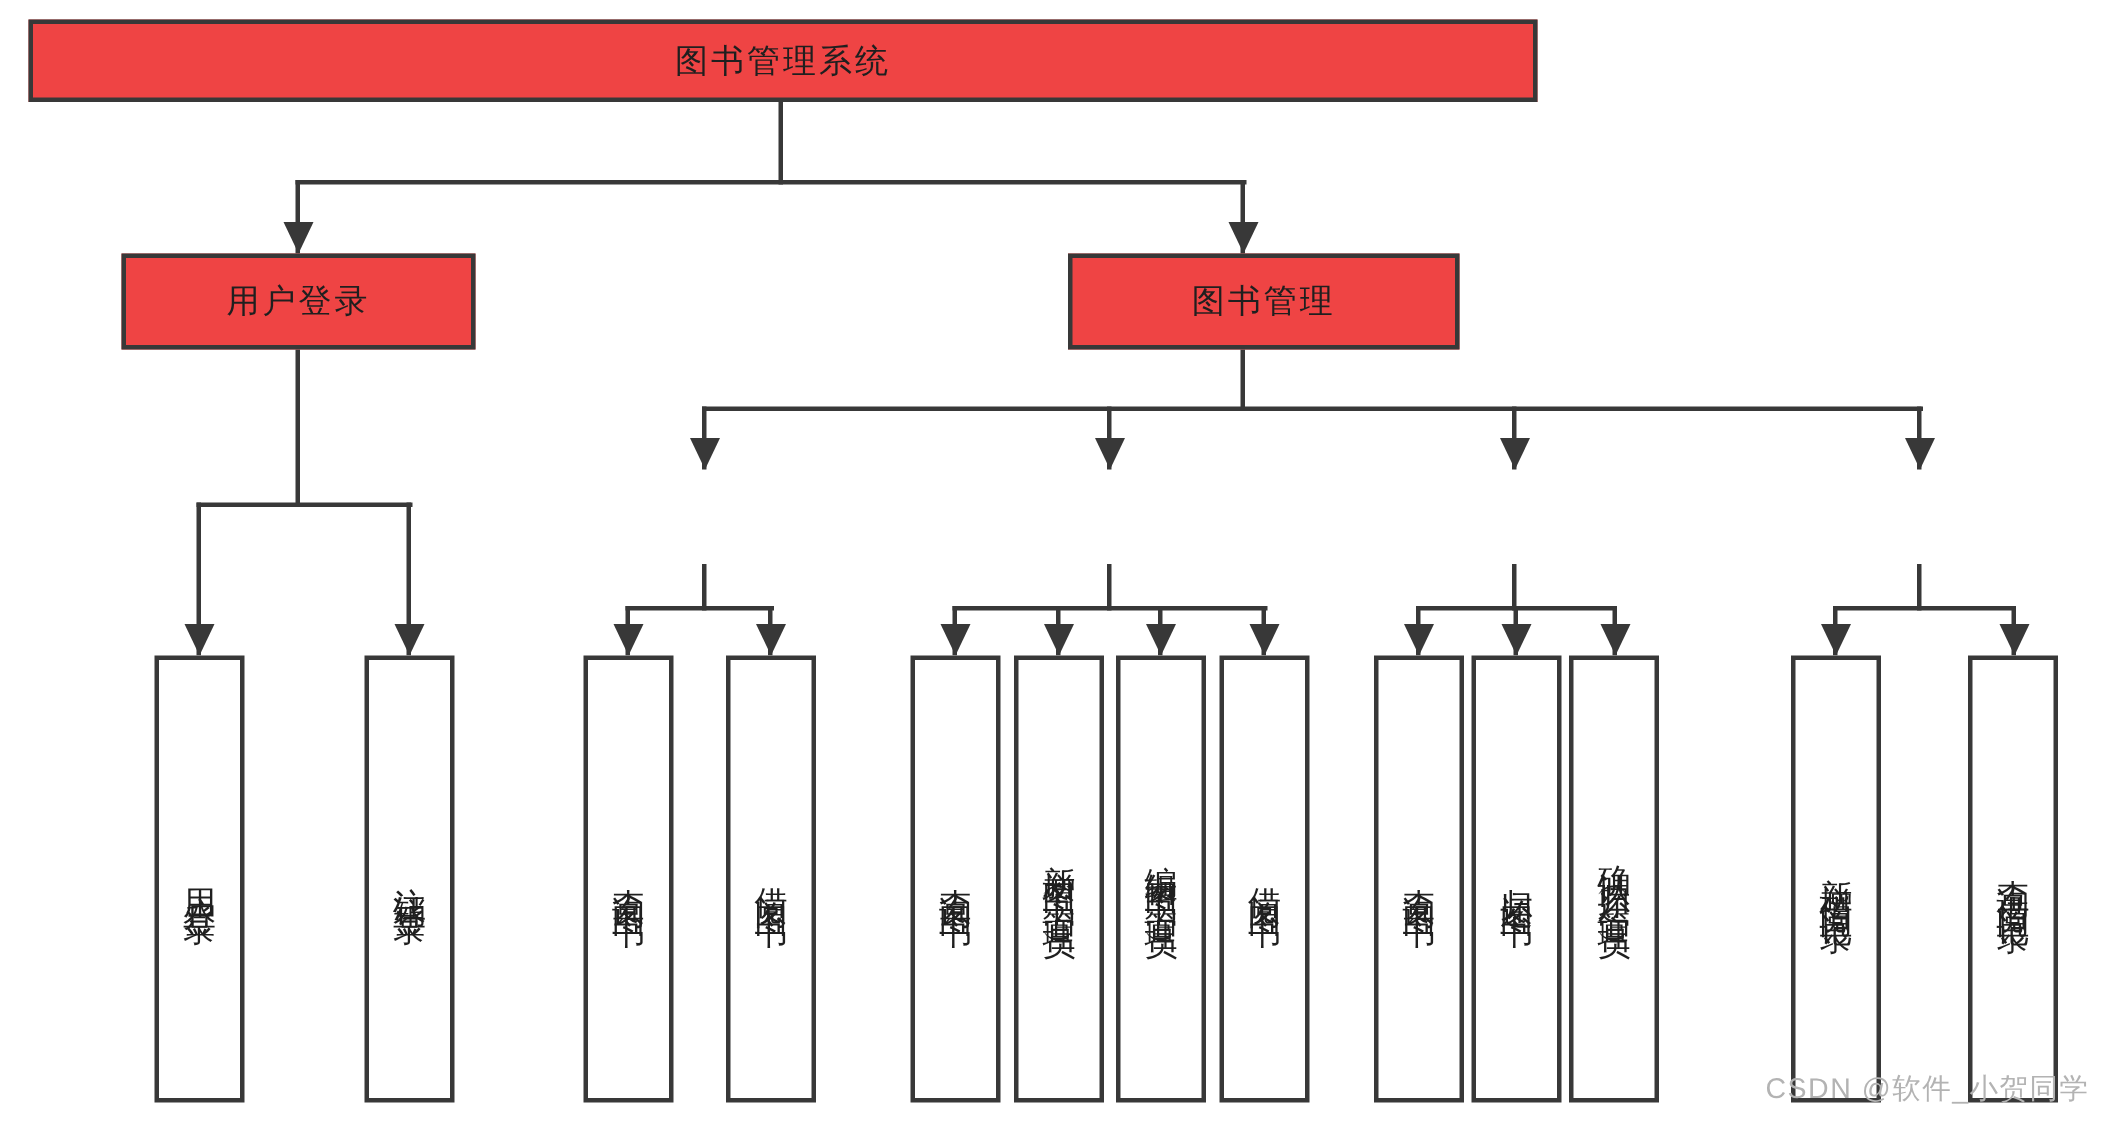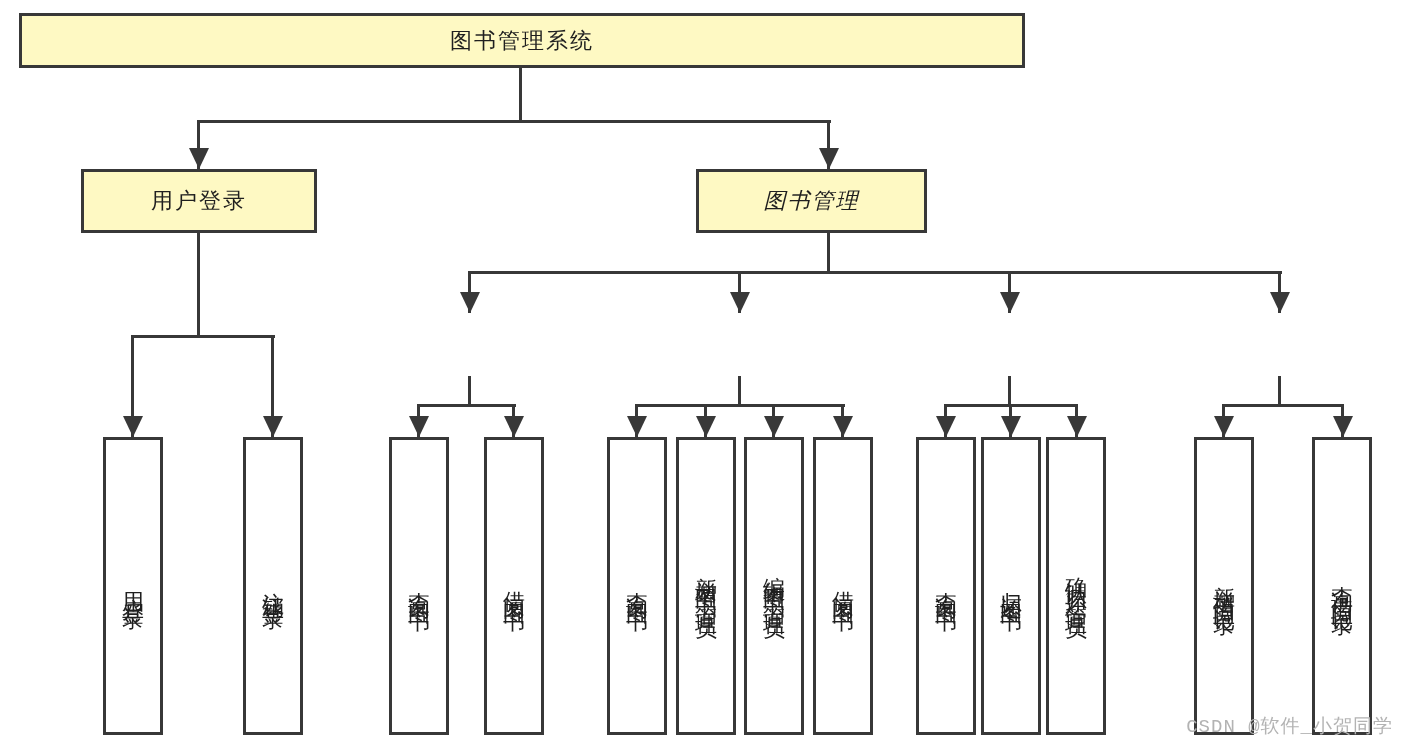--- a/index.html
+++ b/index.html
@@ -12,21 +12,21 @@
     width: 1405px;
     height: 747px;
     background: #ffffff;
     font-family: "Liberation Sans", "DejaVu Sans", sans-serif;
     overflow: hidden;
   }
   .node {
     position: absolute;
     box-sizing: border-box;
     border: 3px solid #383838;
-    background: #fef9c3;
+    background: #ef4444;
     display: flex;
     align-items: center;
     justify-content: center;
     font-size: 22px;
     letter-spacing: 2px;
     color: #1f1f1f;
     z-index: 3;
   }
   .leaf {
     position: absolute;
@@ -70,21 +70,20 @@
     z-index: 2;
   }
   .watermark {
     position: absolute;
     right: 12px;
     bottom: 8px;
     font-size: 19px;
     color: #b3b3b3;
     letter-spacing: 1px;
     z-index: 4;
-    font-family: Liberation Mono, monospace;
   }
 </style>
 </head>
 <body>
 
 <div class="canvas">
 
   <div class="vline" style="left:519px; top:68px;  height:55px;"></div>
   <div class="hline" style="left:197px; top:120px; width:634px;"></div>
   <div class="vline" style="left:197px; top:120px; height:49px;"></div>
@@ -144,21 +143,21 @@
   <div class="arrow" style="left:1214px; top:416px;"></div>
   <div class="arrow" style="left:1333px; top:416px;"></div>
 
   <div class="node" style="left:19px; top:13px; width:1006px; height:55px;">
     <span>图书管理系统</span>
   </div>
 
   <div class="node" style="left:81px; top:169px; width:236px; height:64px;">
     <span>用户登录</span>
   </div>
-  <div class="node" style="left:696px; top:169px; width:231px; height:64px;font-style:italic;">
+  <div class="node" style="left:712px; top:169px; width:261px; height:64px;">
     <span>图书管理</span>
   </div>
 
 
   <div class="leaf" style="left:103px;">
     <span>用户登录</span>
   </div>
   <div class="leaf" style="left:243px;">
     <span>注销登录</span>
   </div>

